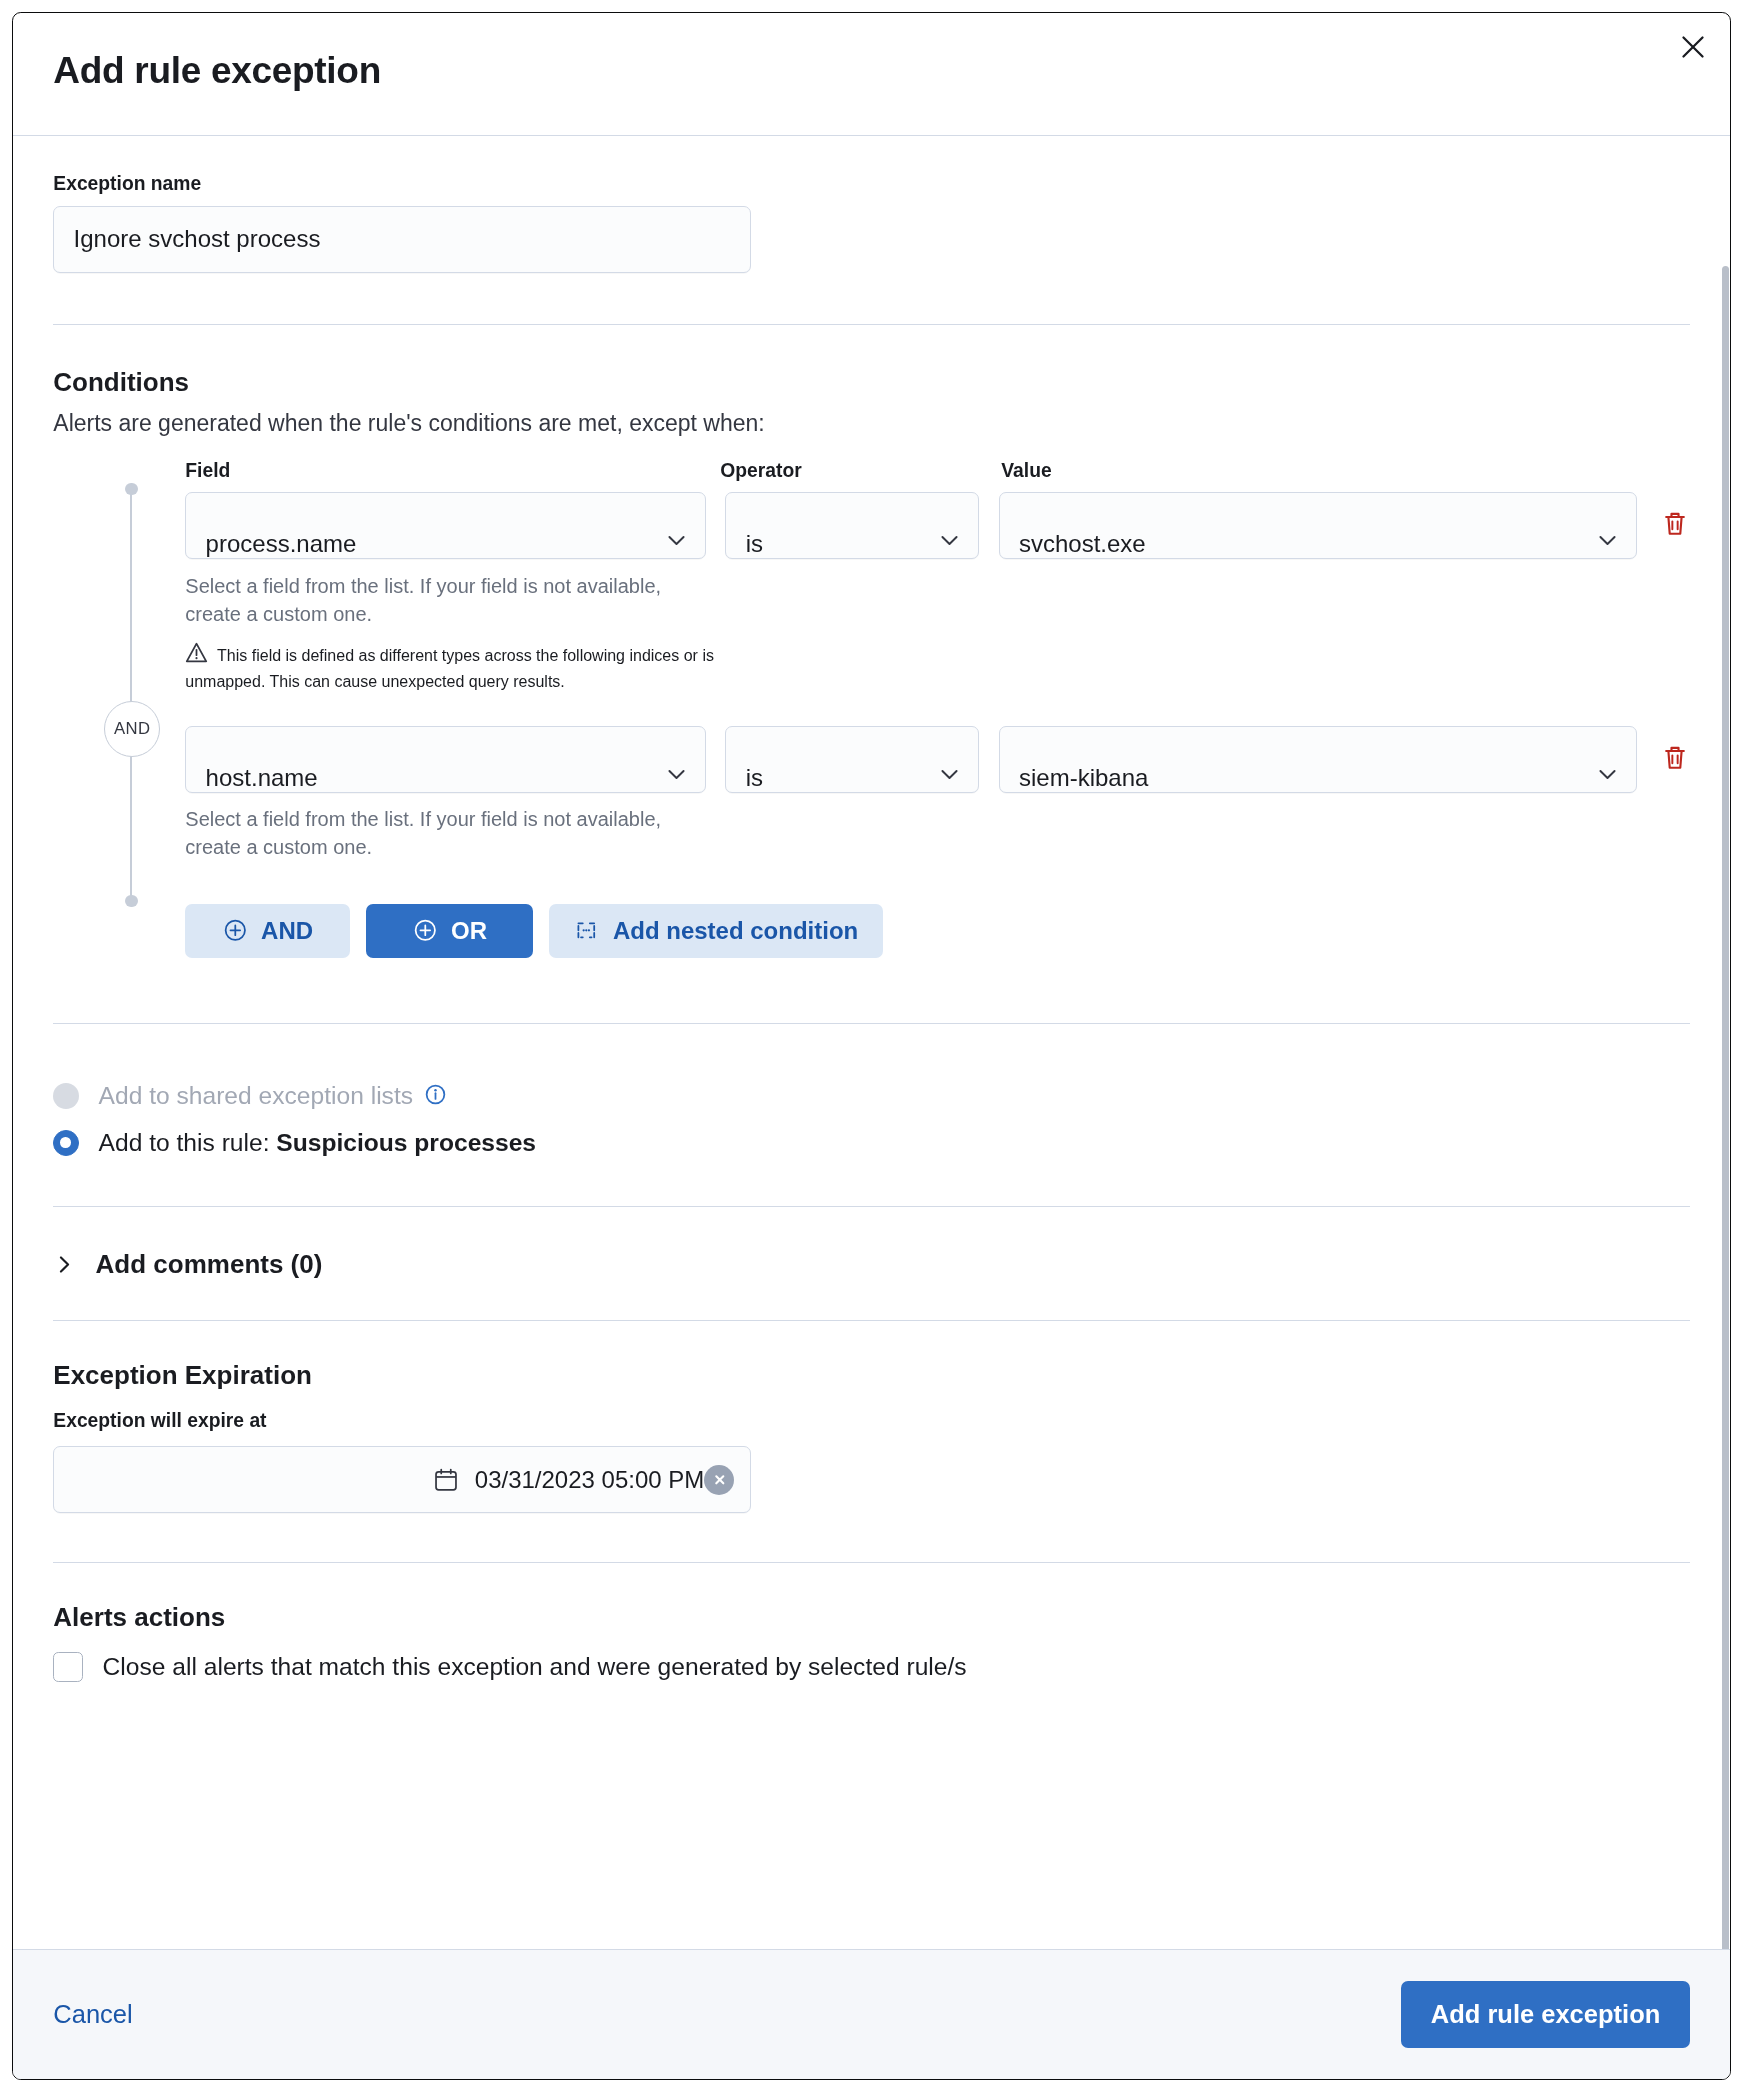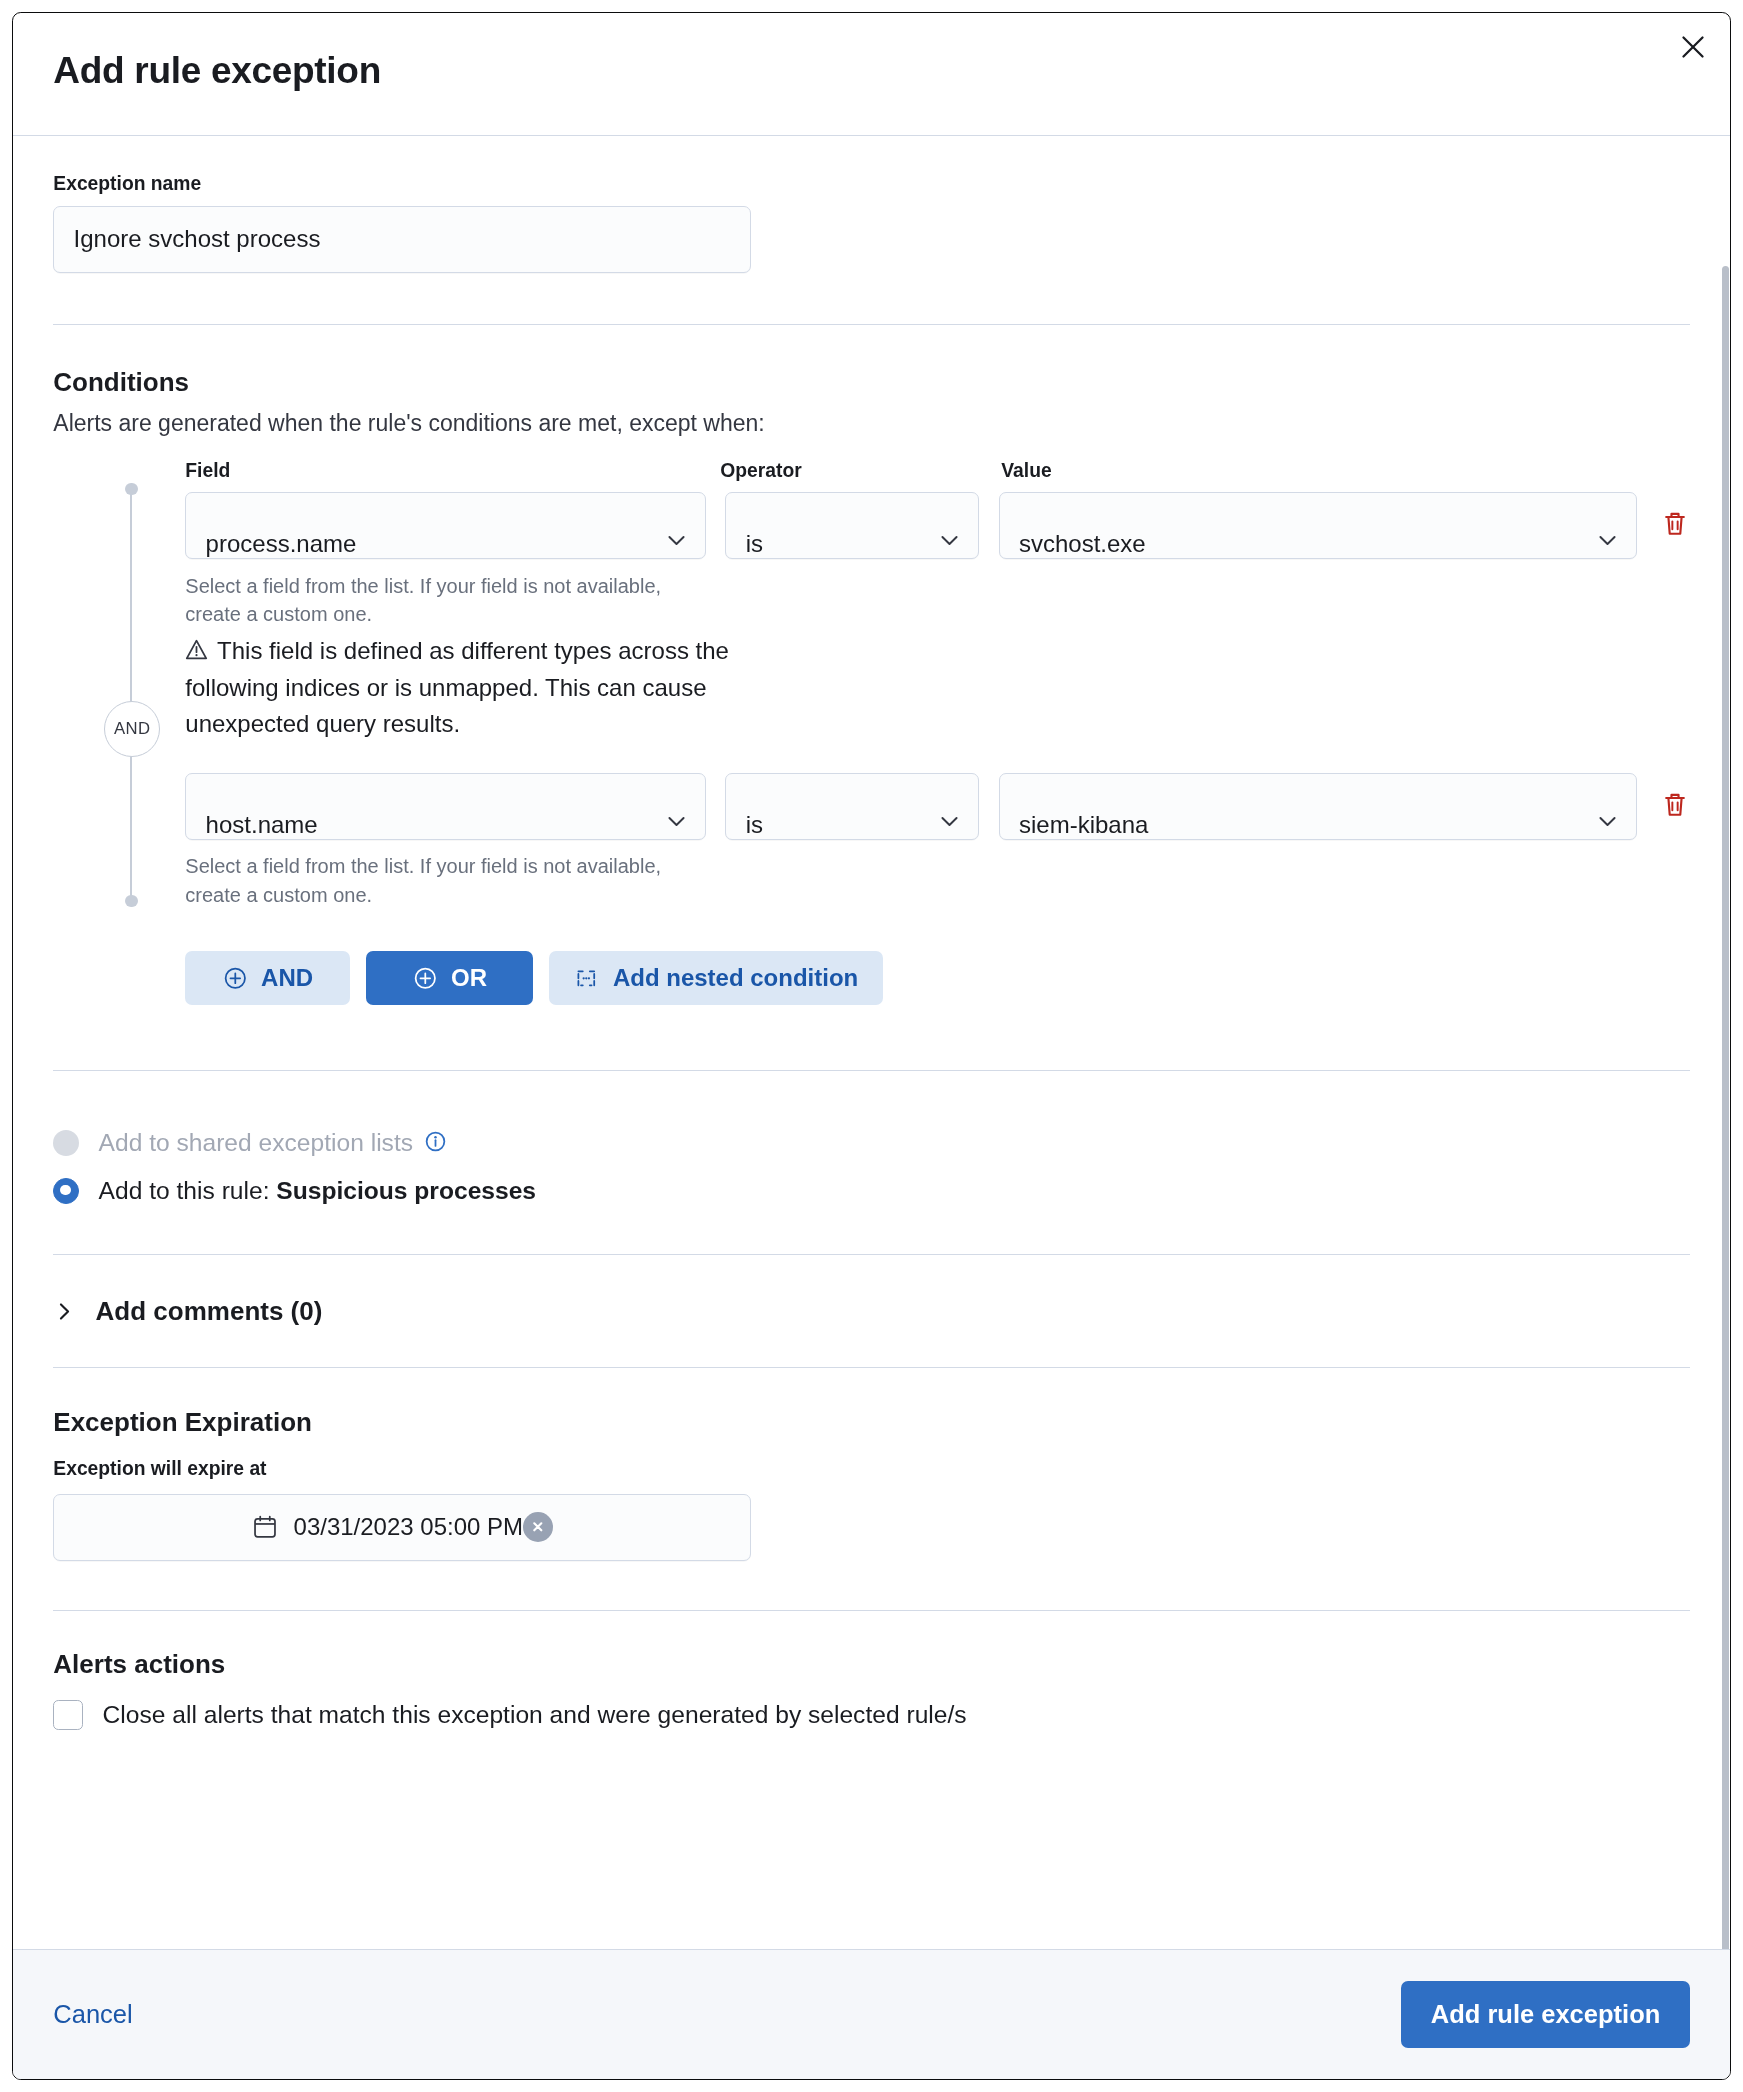--- a/index.html
+++ b/index.html
@@ -184,24 +184,24 @@
   }
   .combo .chev { margin-left: 10.5px; }
   .helper {
     font-size: 20px;
     color: #69707d;
     line-height: 1.42;
     margin-top: 12.3px;
     width: 492px;
   }
   .warn {
-    font-size: 24px;
+    font-size: 16px;
     color: #1a1c21;
     line-height: 1.47;
-    margin-top: 4px;
+    margin-top: 12px;
     width: 544px;
   }
   .trash {
     margin-left: 23px;
     cursor: pointer;
   }
 
   .btn-row {
     display: flex;
     align-items: center;
@@ -290,21 +290,21 @@
     height: 67px;
     box-sizing: border-box;
     border: 0.9px solid #d3dae6;
     border-radius: 7px;
     background: #fbfcfd;
     display: flex;
     align-items: center;
     padding: 0 16px;
     font-size: 24px;
     color: #1a1c21;
-    justify-content: center;
+    justify-content: flex-end;
     box-shadow: 0 0.9px 0 rgba(0,0,0,0.03);
   }
   .date-left { display:flex; align-items:center; }
   .date-left .cal { margin-right: 16px; display:flex; }
   .clear-x {
     width: 30px; height: 30px;
     border-radius: 50%;
     background: #98a2b3;
     display:flex; align-items:center; justify-content:center;
     cursor: pointer;

